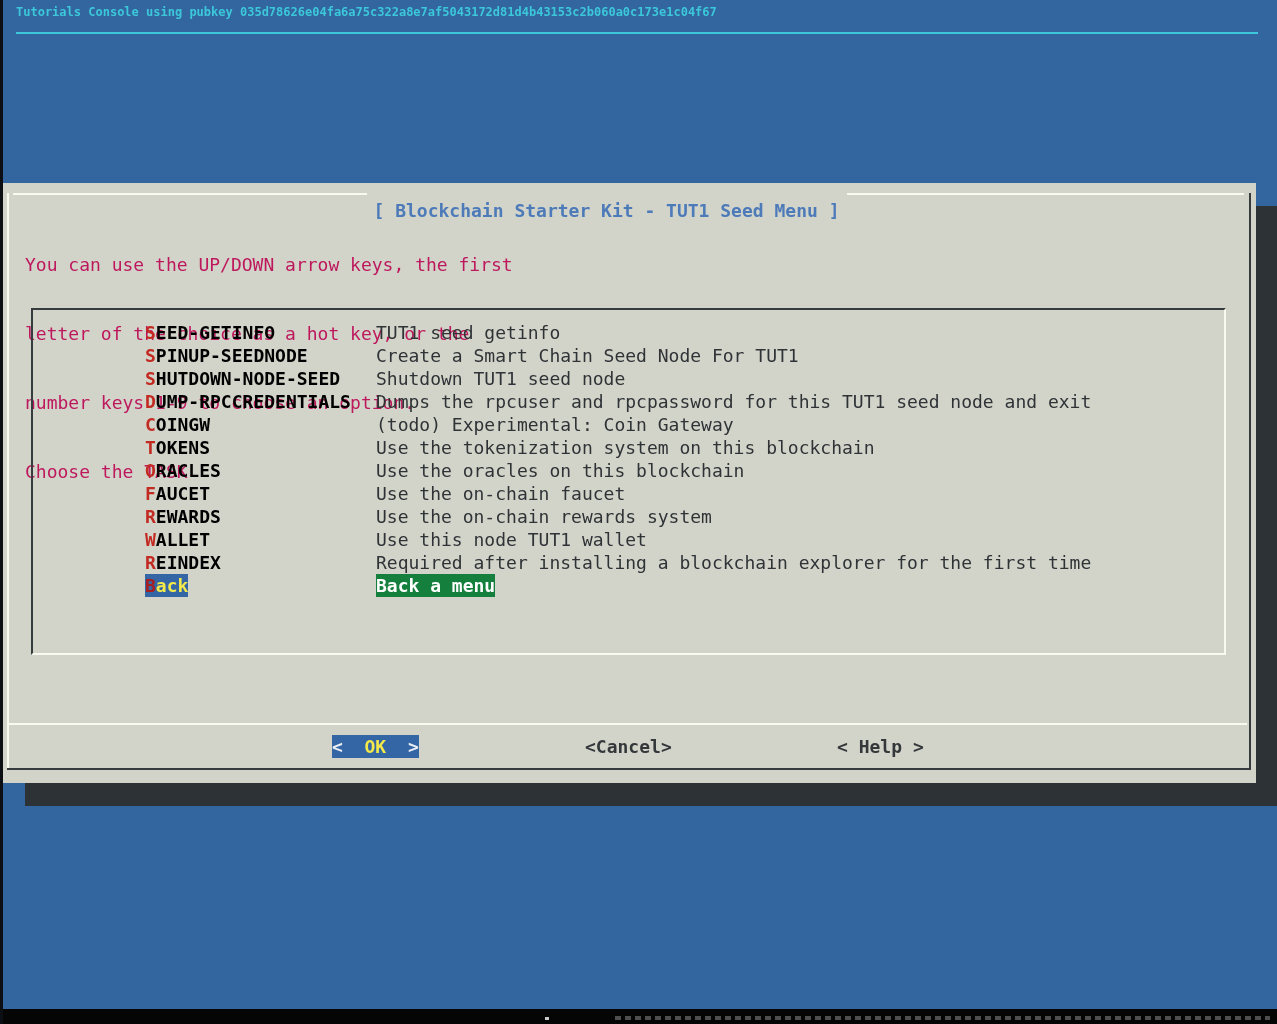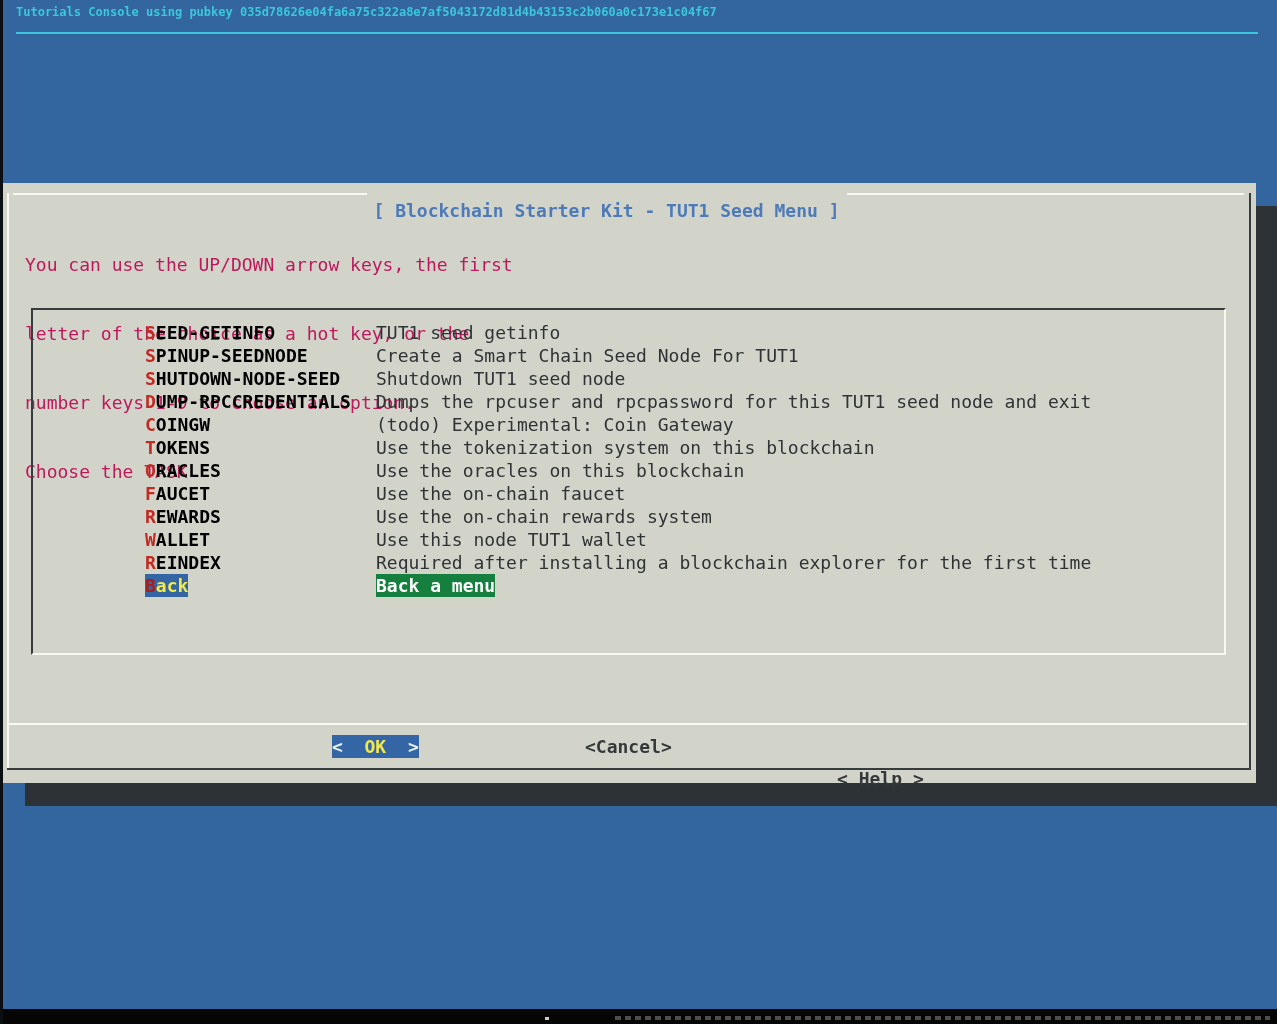--- a/index.html
+++ b/index.html
@@ -140,20 +140,20 @@
       </div>
       <div class="menu-row selected" style="top: 391px;">
         <span class="tag"><span class="hotkey">B</span><span class="tagrest">ack</span></span>
         <span class="desc">Back a menu</span>
       </div>
     </div>
 
   <div id="button-row" class="button-row">
       <span class="btn active" style="left: 329px;"><span class="bracket">&lt;</span><span class="core">  OK  </span><span class="bracket">&gt;</span></span>
       <span class="btn" style="left: 582px;"><span class="bracket">&lt;</span><span class="core">Cancel</span><span class="bracket">&gt;</span></span>
-      <span class="btn" style="left: 834px; margin-top: 32px;"><span class="bracket">&lt;</span><span class="core"> Help </span><span class="bracket">&gt;</span></span>
+      <span class="btn" style="left: 834px;"><span class="bracket">&lt;</span><span class="core"> Help </span><span class="bracket">&gt;</span></span>
     </div>
 </div>
 
 <div class="bottom-bar">
   <div class="bottom-dot"></div>
   <div class="bottom-marks"></div>
 </div>
 
 </body></html>

